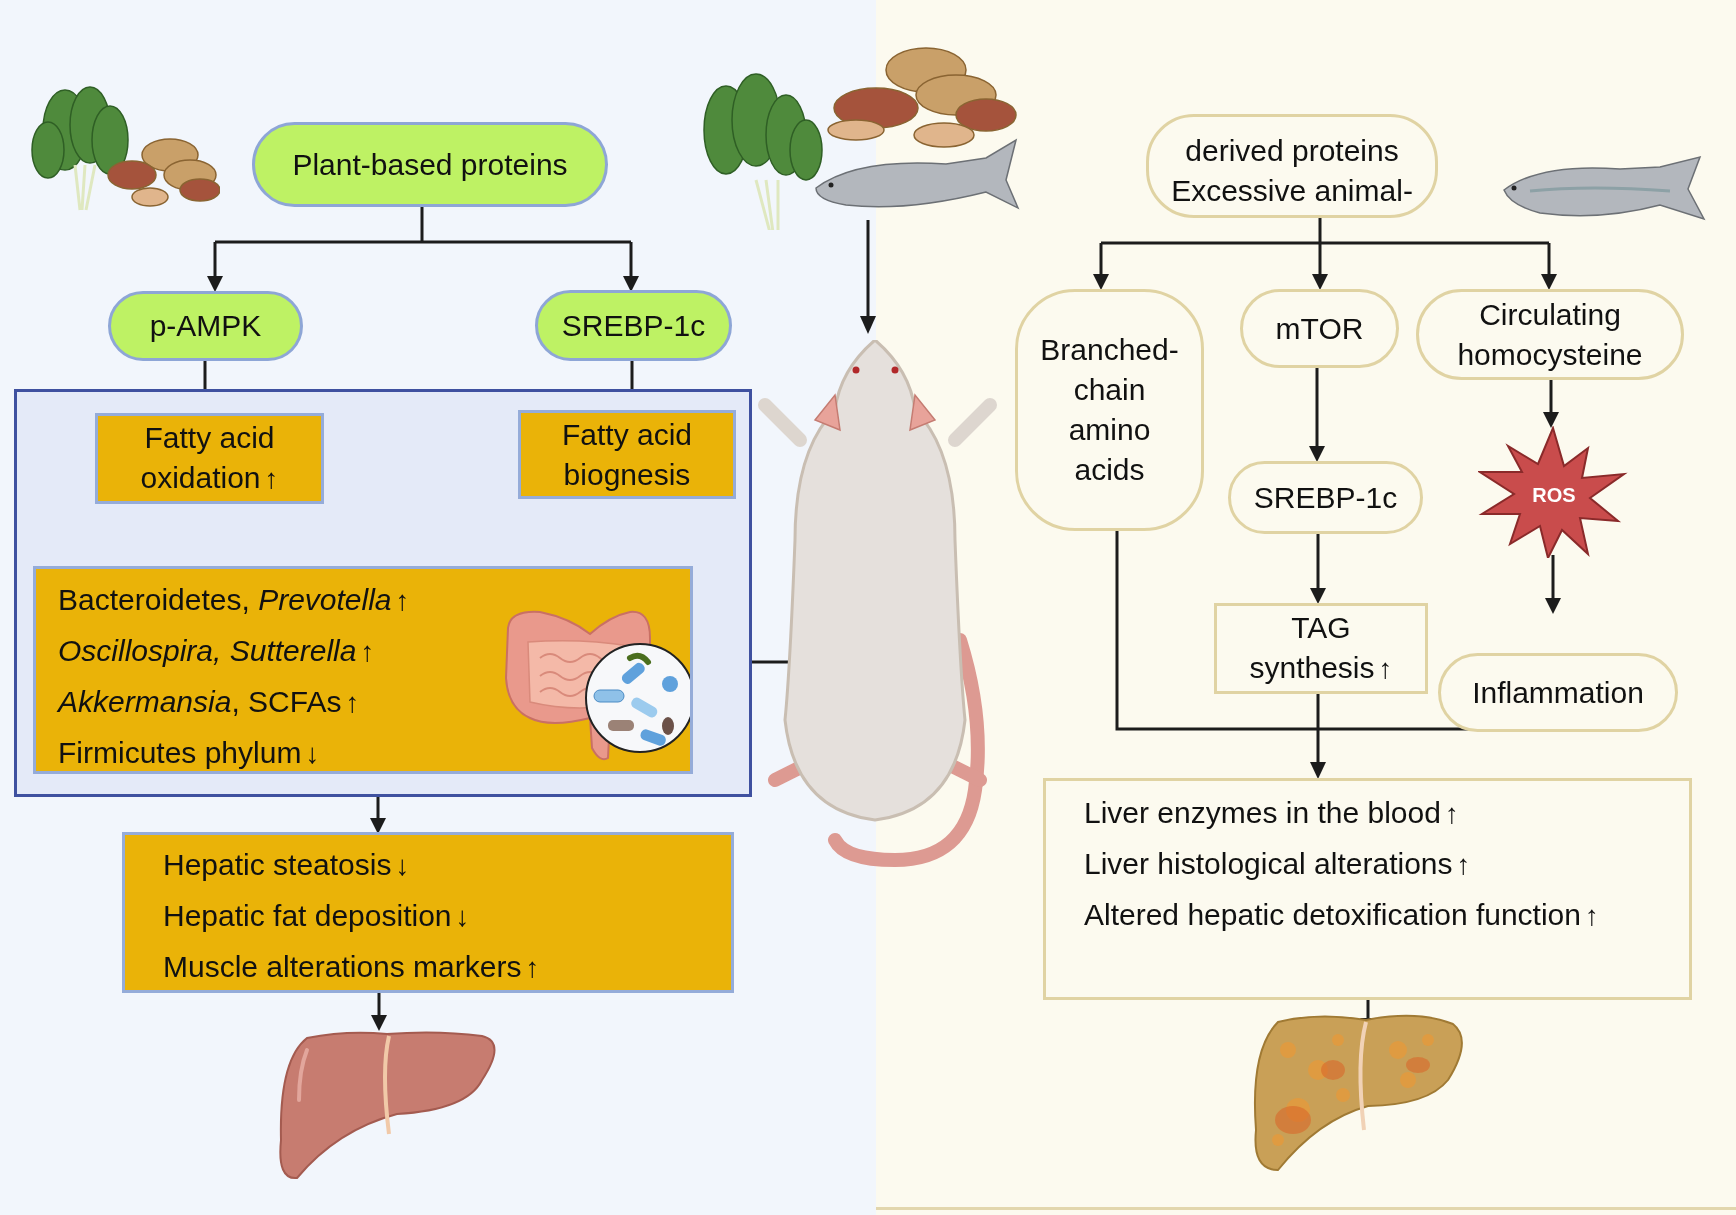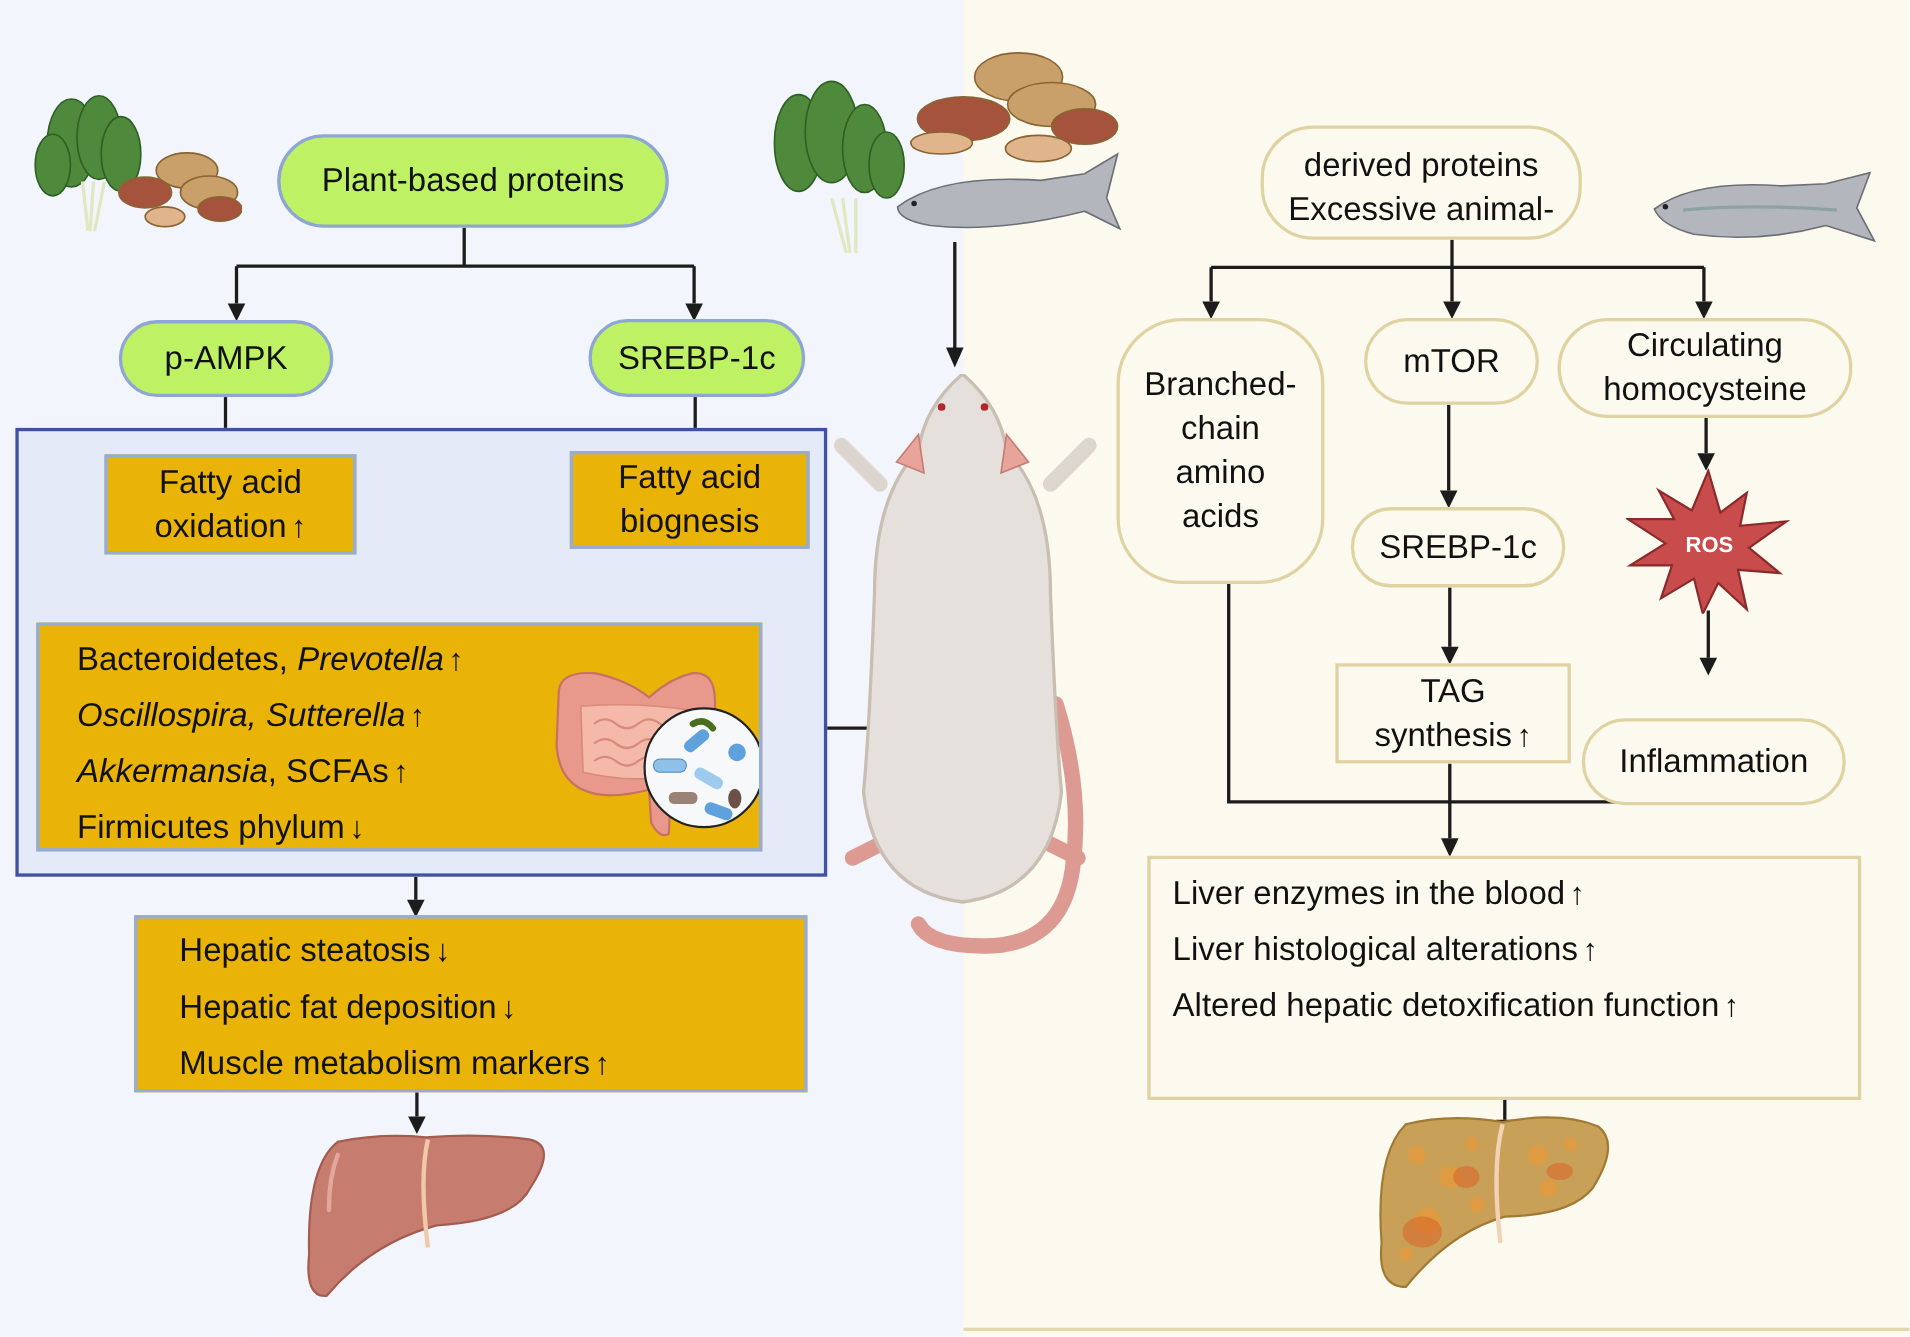--- a/index.html
+++ b/index.html
@@ -6,21 +6,21 @@
   body { width:1736px; height:1215px; position:relative; overflow:hidden; font-family:"Liberation Sans", sans-serif; color:#111; }
   .bg-left { position:absolute; left:0; top:0; width:876px; height:1215px; background:#f2f6fc; }
   .bg-right { position:absolute; left:876px; top:0; width:860px; height:1215px; background:#fcfaef; }
   .bottom-rule { position:absolute; left:876px; top:1207px; width:860px; height:3px; background:#e2d6ad; }
   .node { position:absolute; box-sizing:border-box; display:flex; flex-direction:column; align-items:center; justify-content:center; text-align:center; font-size:30px; line-height:40px; }
   .blue-pill { border:3px solid #8ea6d6; background:#bef264; border-radius:999px; }
   .blue-rect { border:3px solid #95acd9; background:#eab308; }
   .gold-pill { border:3px solid #e0d3a3; background:#fcfaef; border-radius:999px; }
   .gold-rect { border:3px solid #e0d3a3; background:#fcfaef; }
   .big-box { position:absolute; left:14px; top:389px; width:738px; height:408px; box-sizing:border-box; border:3px solid #3f51a0; background:#e4eaf8; }
-  .list-box { position:absolute; box-sizing:border-box; padding-left:34px; font-size:30px; }
+  .list-box { position:absolute; box-sizing:border-box; padding-left:22px; font-size:30px; }
   .list-box .row { height:51px; line-height:51px; white-space:nowrap; }
   .it { font-style:italic; }
   .arrow-glyph { font-size:28px; font-weight:bold; margin-left:4px; }
   svg.overlay { position:absolute; left:0; top:0; }
   .illus { position:absolute; }
 </style>
 </head>
 <body>
 
 <div class="bg-left"></div>
@@ -114,21 +114,21 @@
   <rect x="150" y="134" width="26" height="11" rx="5" fill="#5fa1dc" transform="rotate(20 163 140)"></rect>
   <path d="M140 60 q10 -6 18 4" stroke="#4a6e1e" stroke-width="6" fill="none" stroke-linecap="round"></path>
   <circle cx="180" cy="86" r="8" fill="#5fa1dc"></circle>
   <ellipse cx="178" cy="128" rx="6" ry="9" fill="#6b5148"></ellipse>
 </svg>
 
 <div class="list-box blue-rect" style="left:122px;top:832px;width:612px;height:161px;padding-left:38px;padding-top:4px;">
   <div id="left-outcomes">
       <div class="row" style="height: 51px; line-height: 51px;"><span>Hepatic steatosis</span><span class="arrow-glyph">↓</span></div>
       <div class="row" style="height: 51px; line-height: 51px;"><span>Hepatic fat deposition</span><span class="arrow-glyph">↓</span></div>
-      <div class="row" style="height: 51px; line-height: 51px;"><span>Muscle metabolism markers</span><span class="arrow-glyph">↑</span></div>
+      <div class="row" style="height: 51px; line-height: 51px;"><span>Muscle alterations markers</span><span class="arrow-glyph">↑</span></div>
     </div>
 </div>
 
 <svg class="illus" style="left:277px;top:1030px;" width="226" height="152" viewBox="0 0 226 152">
   <path d="M30 8 Q70 0 110 4 Q160 0 205 6 Q230 12 205 50 Q190 80 120 84 Q60 100 20 148 Q0 150 4 110 Q2 30 30 8 Z" fill="#c77c70" stroke="#a45b50" stroke-width="2"></path>
   <path d="M112 6 Q104 40 112 104" stroke="#f1c9a8" stroke-width="4" fill="none"></path>
   <path d="M30 20 Q22 40 22 70" stroke="#e2a69c" stroke-width="4" fill="none" stroke-linecap="round"></path>
 </svg>
 
 <svg class="illus" style="left:20px;top:85px;" width="200" height="130" viewBox="0 0 200 130">
@@ -214,21 +214,21 @@
 </svg>
 
 <div class="node gold-rect" style="left:1214px;top:603px;width:214px;height:91px;">
   <span>TAG</span>
   <span><span>synthesis</span><span class="arrow-glyph">↑</span></span>
 </div>
 <div class="node gold-pill" style="left:1438px;top:612px;width:240px;height:79px;margin-top:41px;">
   <span>Inflammation</span>
 </div>
 
-<div class="list-box gold-rect" style="left:1043px;top:778px;width:649px;height:222px;padding-left:20px;padding-top:6px;">
+<div class="list-box gold-rect" style="left:1043px;top:778px;width:649px;height:222px;padding-left:38px;padding-top:6px;">
   <div id="right-outcomes">
       <div class="row" style="height: 51px; line-height: 51px;"><span>Liver enzymes in the blood</span><span class="arrow-glyph">↑</span></div>
       <div class="row" style="height: 51px; line-height: 51px;"><span>Liver histological alterations</span><span class="arrow-glyph">↑</span></div>
       <div class="row" style="height: 51px; line-height: 51px;"><span>Altered hepatic detoxification function</span><span class="arrow-glyph">↑</span></div>
     </div>
 </div>
 
 <svg class="illus" style="left:1248px;top:1010px;" width="220" height="168" viewBox="0 0 220 168">
   <path d="M30 12 Q70 2 118 10 Q170 0 205 14 Q225 30 200 70 Q180 95 120 96 Q70 110 30 160 Q4 160 8 120 Q2 40 30 12 Z" fill="#c9a057" stroke="#a07a34" stroke-width="2"></path>
   <path d="M118 12 Q108 50 116 120" stroke="#f1d2b6" stroke-width="4" fill="none"></path>

